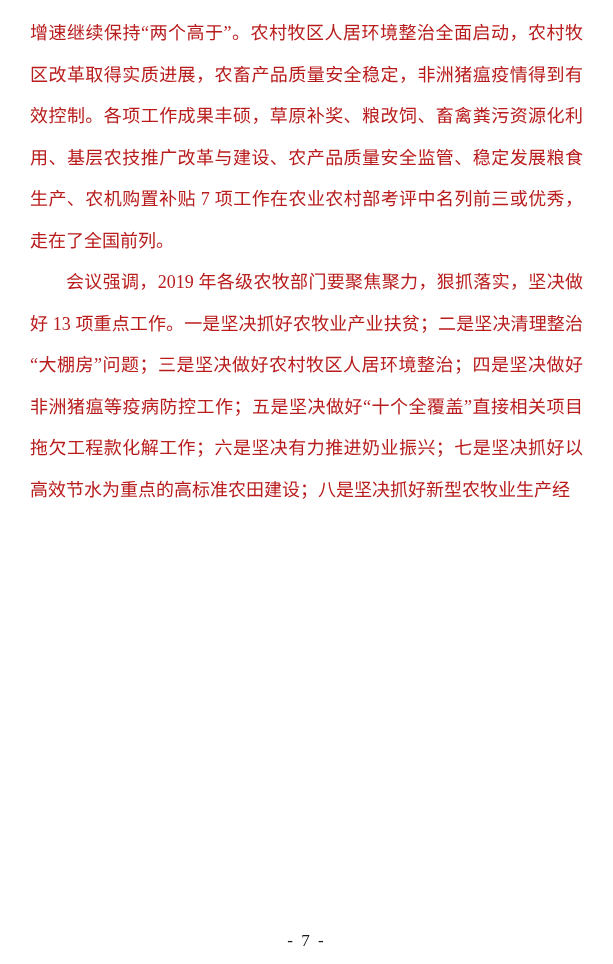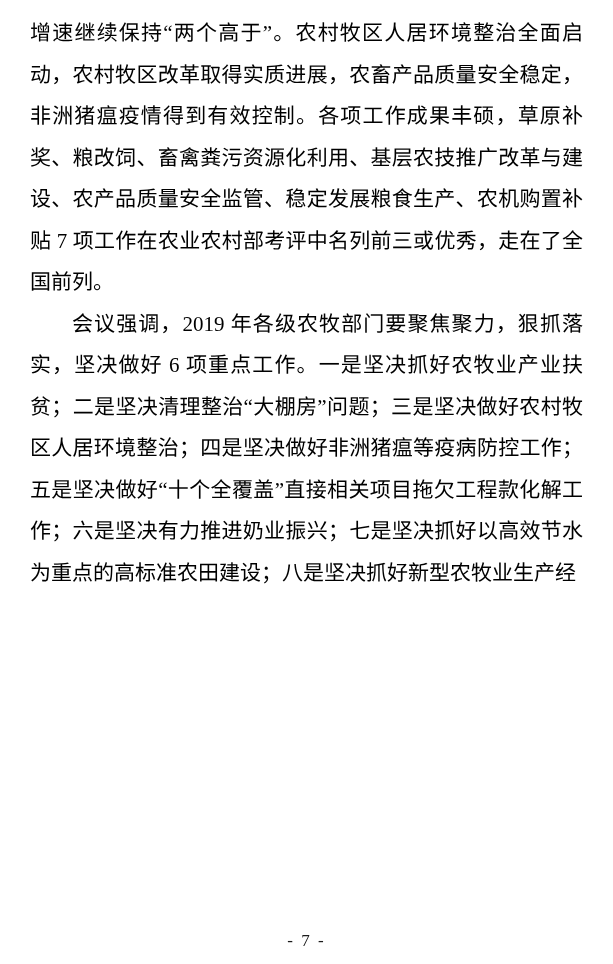--- a/index.html
+++ b/index.html
@@ -19,23 +19,23 @@
     top: 0;
     left: 0;
     width: 613px;
     height: 964px;
     box-sizing: border-box;
     padding: 13px 30px 0 30px;
     background: #ffffff;
   }
   .para {
     margin: 0;
-    font-size: 21px;
+    font-size: 18px;
     line-height: 41.5px;
-    color: #000000;
+    color: #b91c1c;
     text-align: justify;
     text-justify: inter-ideograph;
     word-break: break-all;
   }
   .para.indent {
     text-indent: 2em;
   }
   .page-number {
     position: absolute;
     left: 0;
@@ -45,16 +45,16 @@
     font-size: 17px;
     letter-spacing: 2px;
     color: #1b1b1b;
   }
 </style>
 </head>
 <body>
 
 <div class="page">
   <p class="para">增速继续保持“两个高于”。农村牧区人居环境整治全面启动，农村牧区改革取得实质进展，农畜产品质量安全稳定，非洲猪瘟疫情得到有效控制。各项工作成果丰硕，草原补奖、粮改饲、畜禽粪污资源化利用、基层农技推广改革与建设、农产品质量安全监管、稳定发展粮食生产、农机购置补贴 7 项工作在农业农村部考评中名列前三或优秀，走在了全国前列。</p>
-  <p class="para indent">会议强调，2019 年各级农牧部门要聚焦聚力，狠抓落实，坚决做好 6 项重点工作。一是坚决抓好农牧业产业扶贫；二是坚决清理整治“大棚房”问题；三是坚决做好农村牧区人居环境整治；四是坚决做好非洲猪瘟等疫病防控工作；五是坚决做好“十个全覆盖”直接相关项目拖欠工程款化解工作；六是坚决有力推进奶业振兴；七是坚决抓好以高效节水为重点的高标准农田建设；八是坚决抓好新型农牧业生产经</p>
+  <p class="para indent">会议强调，2019 年各级农牧部门要聚焦聚力，狠抓落实，坚决做好 13 项重点工作。一是坚决抓好农牧业产业扶贫；二是坚决清理整治“大棚房”问题；三是坚决做好农村牧区人居环境整治；四是坚决做好非洲猪瘟等疫病防控工作；五是坚决做好“十个全覆盖”直接相关项目拖欠工程款化解工作；六是坚决有力推进奶业振兴；七是坚决抓好以高效节水为重点的高标准农田建设；八是坚决抓好新型农牧业生产经</p>
 </div>
 
 <div class="page-number">- 7 -</div>
 
 </body></html>

